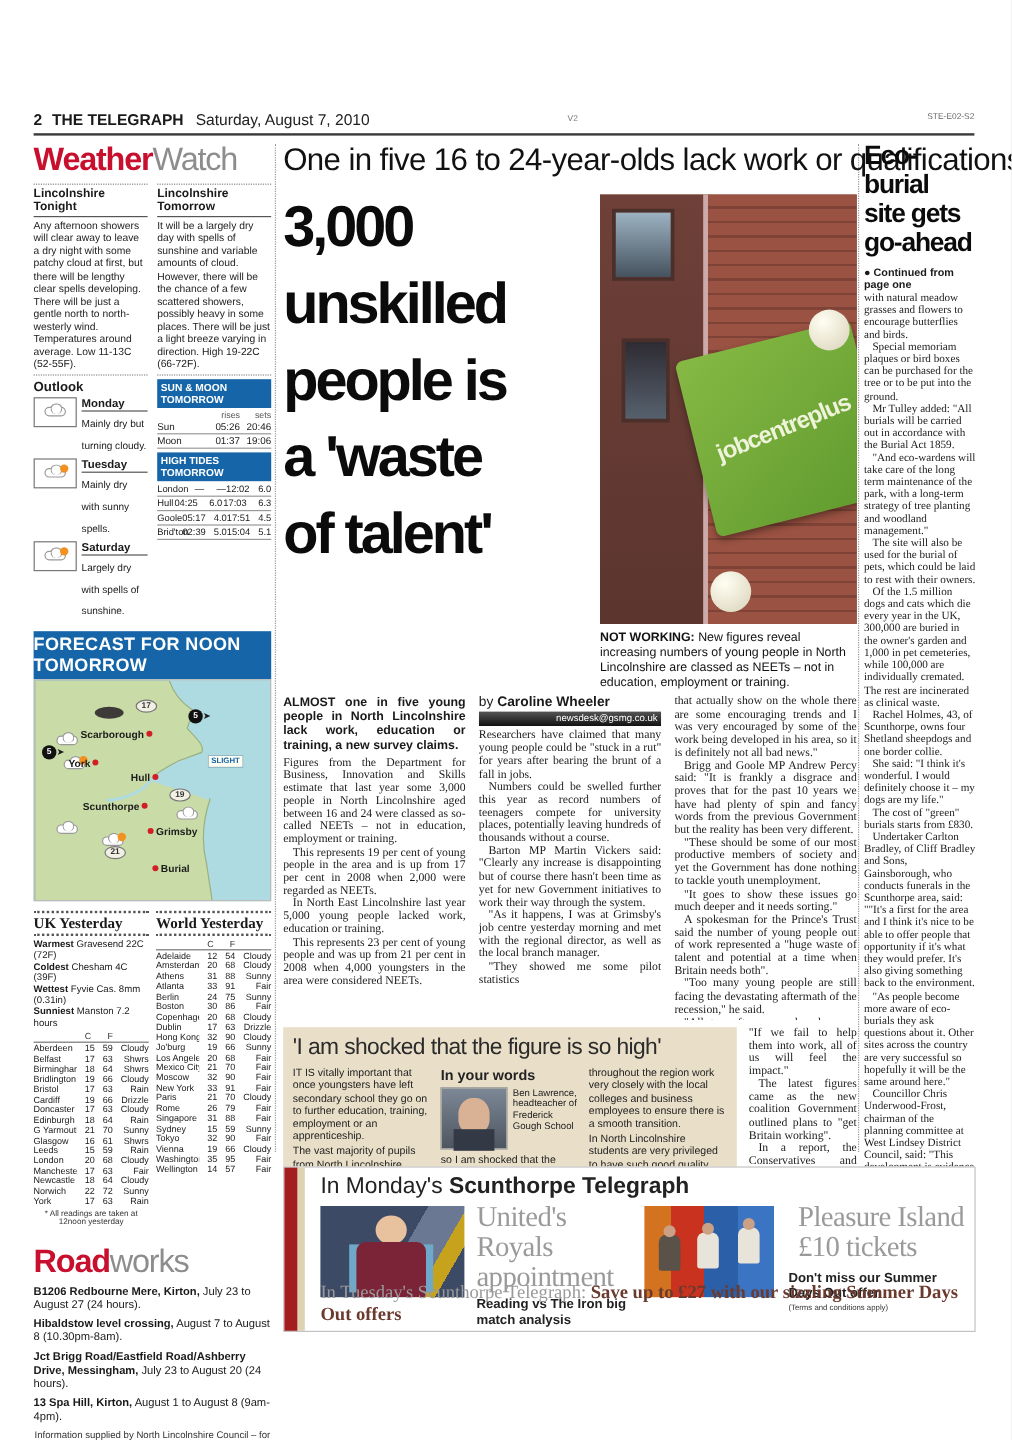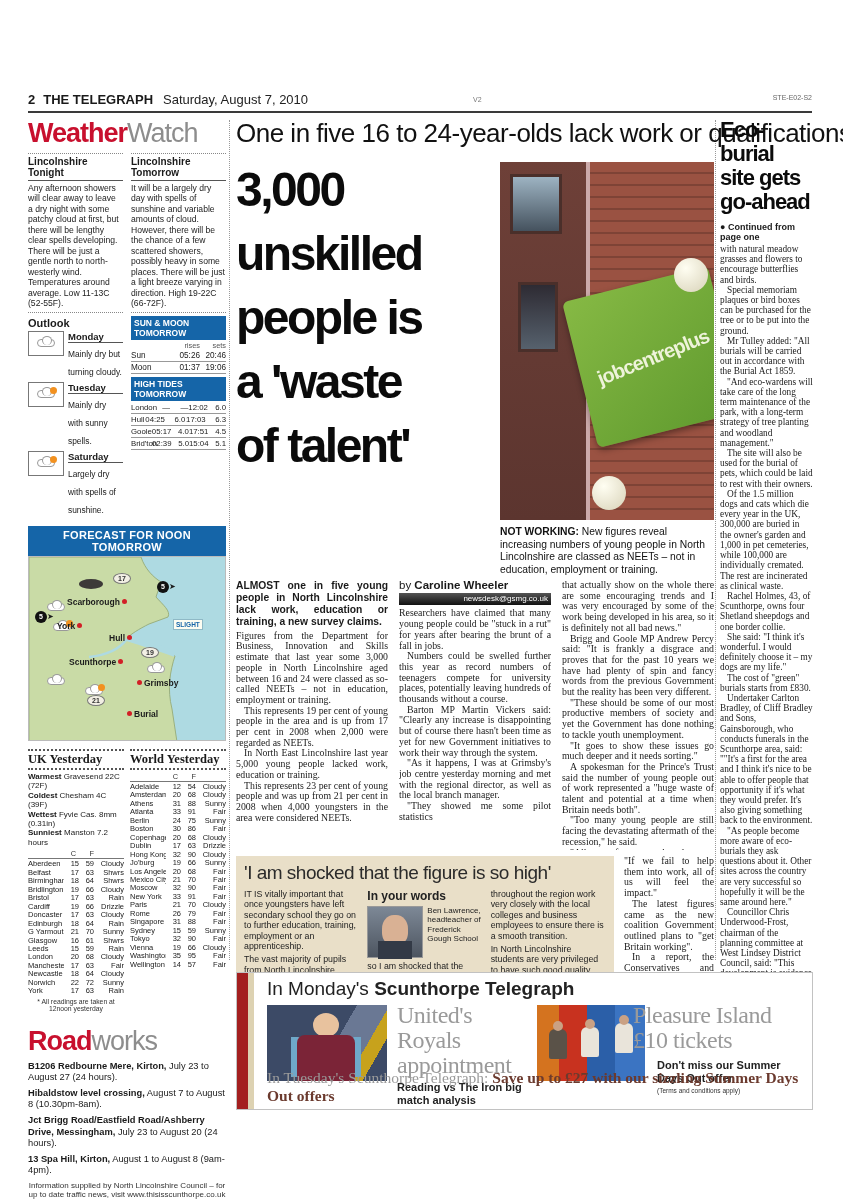--- a/index.html
+++ b/index.html
@@ -36,31 +36,31 @@
 .mini-tbl{font-size:8.2px}
 .mini-tbl .mrow{display:flex;border-bottom:1px solid #999;padding:1px 0}
 .mini-tbl .mname{flex:1}
 .mini-tbl .mcol{width:26px;text-align:right}
 .mini-lbls{display:flex;font-size:7.4px;color:#555}
 .mini-lbls span{width:26px;text-align:right}
 .mini-lbls .sp{flex:1}
 .tide-row{display:flex;font-size:7.8px;border-bottom:1px solid #999;padding:1px 0}
 .tide-row .tname{flex:1}
 .tide-row span{width:21px;text-align:right}
-.forecast-bar{background:var(--bar_blue,#1565a8);color:#fff;font-weight:bold;font-size:11px;letter-spacing:.3px;text-align:center;padding:3px 0;margin:6px 0 0}
+.forecast-bar{background:var(--bar_blue,#1565a8);color:#fff;font-weight:bold;font-size:15px;letter-spacing:.3px;text-align:left;padding:3px 0;margin:6px 0 0}
 
 .map{position:relative;width:198px;height:185px;background:#aedae2;overflow:hidden;border:1px solid #bbb}
 .map svg{position:absolute;left:0;top:0}
 .town{position:absolute;display:flex;align-items:center;gap:2px;font-size:8.5px;font-weight:bold;color:#1c1c1c}
 .town .dot{width:5px;height:5px;border-radius:50%;background:#d21f26;flex:none}
 .towns .town:nth-child(1){left:38px;top:40px}
 .towns .town:nth-child(2){left:28px;top:64px}
 .towns .town:nth-child(3){left:80px;top:76px}
 .towns .town:nth-child(4){left:40px;top:100px}
-.towns .town:nth-child(5){left:108px;top:121px;flex-direction:row-reverse}
+.towns .town:nth-child(5){left:94px;top:121px;flex-direction:row-reverse}
 .towns .town:nth-child(6){left:98px;top:152px;flex-direction:row-reverse}
 .temp{position:absolute;background:#f2efe4;border:1px solid #777;border-radius:50%;font-size:7px;font-weight:bold;color:#333;padding:1px 4px}
 .temps .temp:nth-child(1){left:84px;top:16px}
 .temps .temp:nth-child(2){left:112px;top:90px}
 .temps .temp:nth-child(3){left:58px;top:138px}
 .wind{position:absolute;display:flex;align-items:center;font-size:8px}
 .wind .wc{width:12px;height:12px;border-radius:50%;background:#111;color:#fff;font-size:7px;font-weight:bold;display:flex;align-items:center;justify-content:center}
 .winds .wind:nth-child(1){left:128px;top:24px}
 .winds .wind:nth-child(2){left:6px;top:54px}
 .sea-state{position:absolute;left:144px;top:62px;background:#fdfdf2;border:1px solid #8fb9c6;color:#1565a8;font-size:6.5px;font-weight:bold;padding:1px 2px}
@@ -148,21 +148,21 @@
 .foot-sleeve1{left:24px}.foot-sleeve2{left:80px}
 .pitem-title{position:absolute;font-family:"Liberation Serif",serif;color:#9a9a9a;font-size:24px;line-height:25px;letter-spacing:-.5px}
 .pt1{left:160px;top:30px}
 .pitem-sub{position:absolute;font-size:11px;font-weight:bold;color:#222;line-height:1.15}
 .ps1{left:160px;top:108px;width:130px}
 .pitem-photo2{position:absolute;left:300px;top:32px;width:108px;height:76px;overflow:hidden;
  background:repeating-linear-gradient(90deg,#d4731f 0 22px,#c8321f 22px 50px,#2b5fa8 50px 78px,#3b74c2 78px 108px)}
 .kid{position:absolute;width:18px;height:30px;background:#e9e4da;border-radius:6px 6px 2px 2px}
 .kid::before{content:"";position:absolute;left:4px;top:-8px;width:10px;height:10px;border-radius:50%;background:#caa184}
 .k1{left:12px;top:24px;background:#5a5248}.k2{left:44px;top:22px}.k3{left:78px;top:18px}
-.pt2{left:396px;top:30px}
+.pt2{left:428px;top:30px}
 .ps2{left:420px;top:86px;width:140px}
 .p-terms{position:absolute;left:420px;top:114px;font-size:6.5px;color:#333}
 .promo-foot{position:absolute;left:30px;bottom:4px;font-family:"Liberation Serif",serif;font-size:15.5px}
 .promo-foot .gr{color:#9a9a9a}
 .promo-foot b{color:#6b3a2e;font-weight:bold}
 </style>
 </head>
 <body>
 
 <div class="page">

